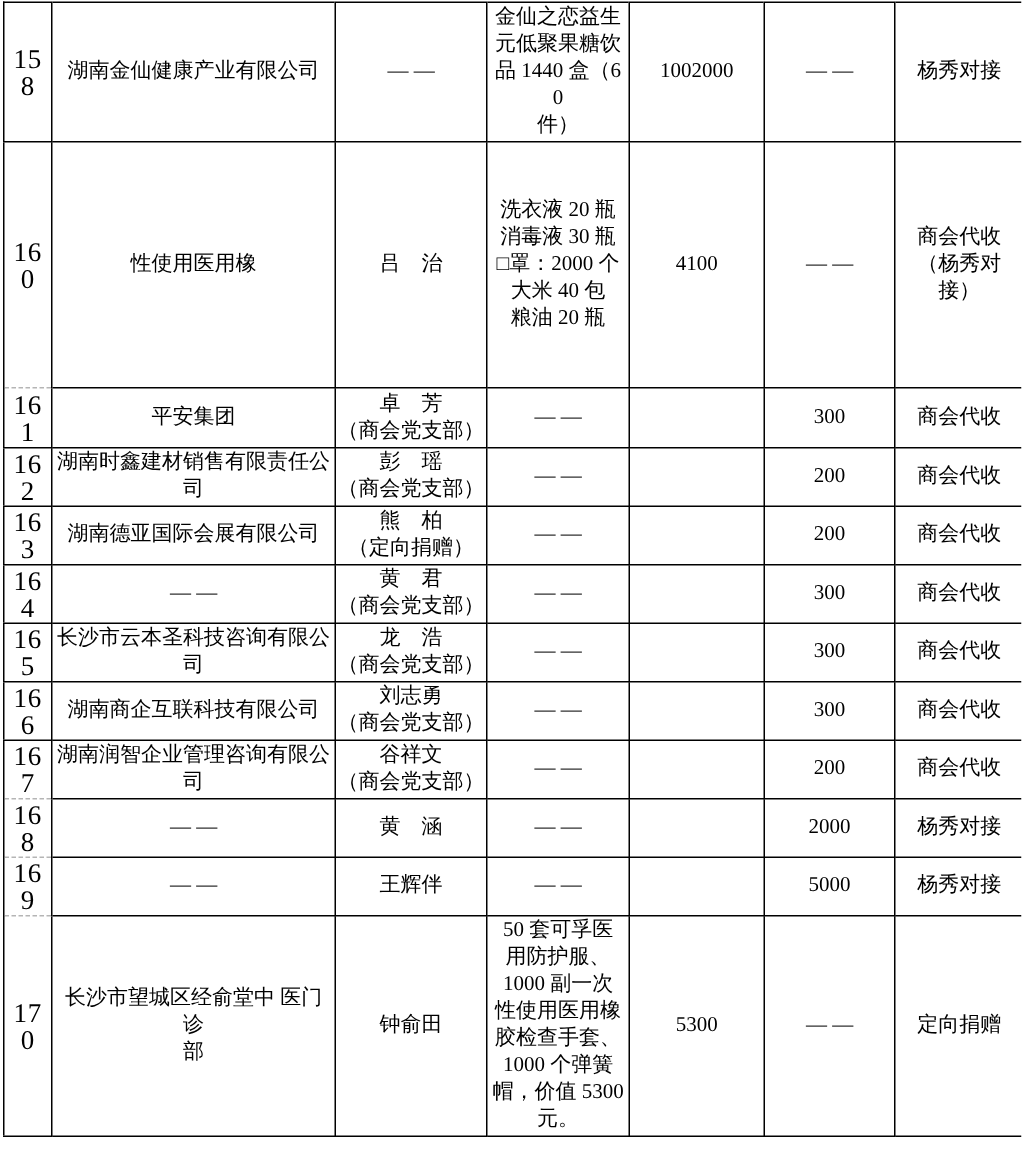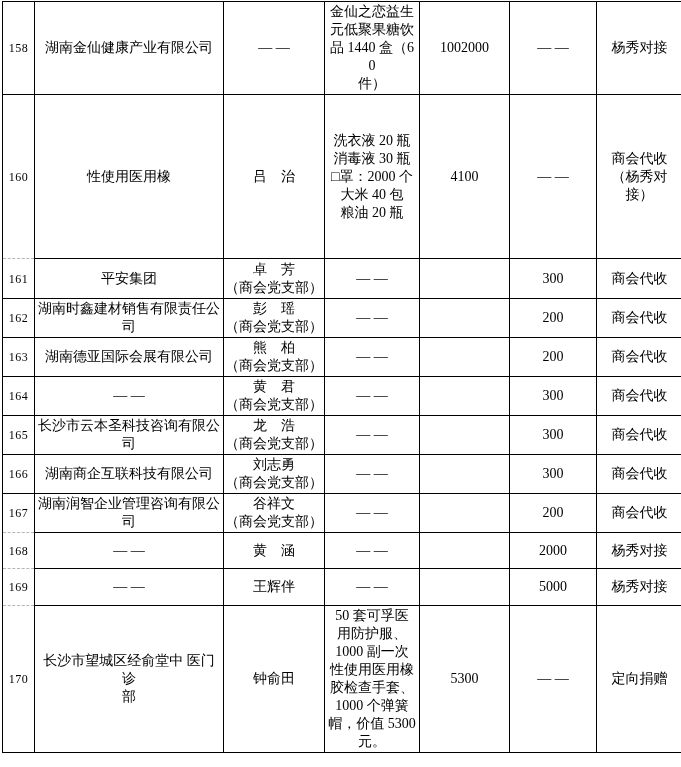--- a/index.html
+++ b/index.html
@@ -29,21 +29,21 @@
     border-bottom: 1px solid #000;
     text-align: center;
     vertical-align: middle;
     padding: 1px 2px;
     font-size: 14px;
     line-height: 18px;
     white-space: pre-line;
     overflow: hidden;
     word-break: break-all;
   }
-  td.c-no { font-size: 12px; letter-spacing: 0.5px; }
+  td.c-no { font-size: 18px; letter-spacing: 0.5px; }
   td.c-item { line-height: 18px; }
   td.c-person { padding: 1px 0; }
   td.c-company { padding: 1px 3px; }
   
   td.dash-bottom {
     border-bottom: 1px dashed #b5b5b5;
   }
 </style>
 </head>
 <body>
@@ -105,21 +105,21 @@
 （商会党支部）</td>
           <td class="c-item">— —</td>
           <td class="c-amount1"></td>
           <td class="c-amount2">200</td>
           <td class="c-note">商会代收</td>
         </tr>
         <tr style="height: 37px;">
           <td class="c-no">163</td>
           <td class="c-company">湖南德亚国际会展有限公司</td>
           <td class="c-person">熊　柏
-（商会党支部）</td>
+（定向捐赠）</td>
           <td class="c-item">— —</td>
           <td class="c-amount1"></td>
           <td class="c-amount2">200</td>
           <td class="c-note">商会代收</td>
         </tr>
         <tr style="height: 38px; margin-top: 30px;">
           <td class="c-no">164</td>
           <td class="c-company">— —</td>
           <td class="c-person">黄　君
 （商会党支部）</td>

